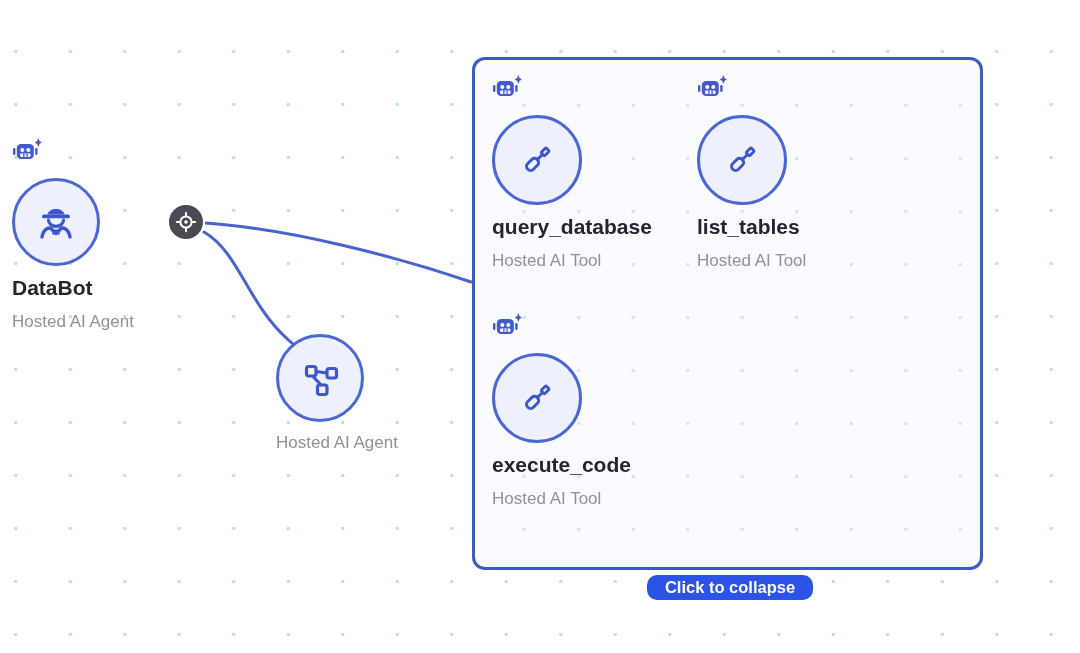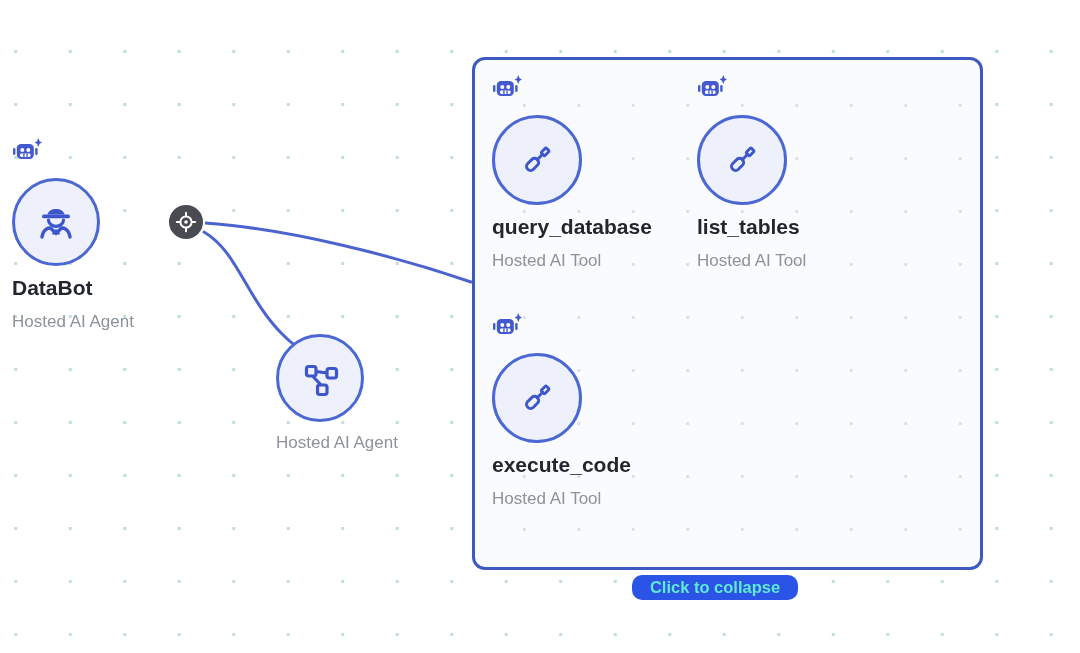--- a/index.html
+++ b/index.html
@@ -115,25 +115,25 @@
     display: flex;
     align-items: center;
     justify-content: center;
     z-index: 5;
     line-height: 0;
   }
 
   
   .collapse-pill {
     position: absolute;
-    left: 632px; top: 575px;
+    left: 647px; top: 575px;
     width: 166px; height: 25px;
     background: #2b53e6;
     border-radius: 10px;
-    color: #5eead4;
+    color: #ffffff;
     font-size: 16.5px;
     font-weight: 600;
     display: flex;
     align-items: center;
     justify-content: center;
     z-index: 5;
     white-space: nowrap;
     cursor: pointer;
   }
 </style>

